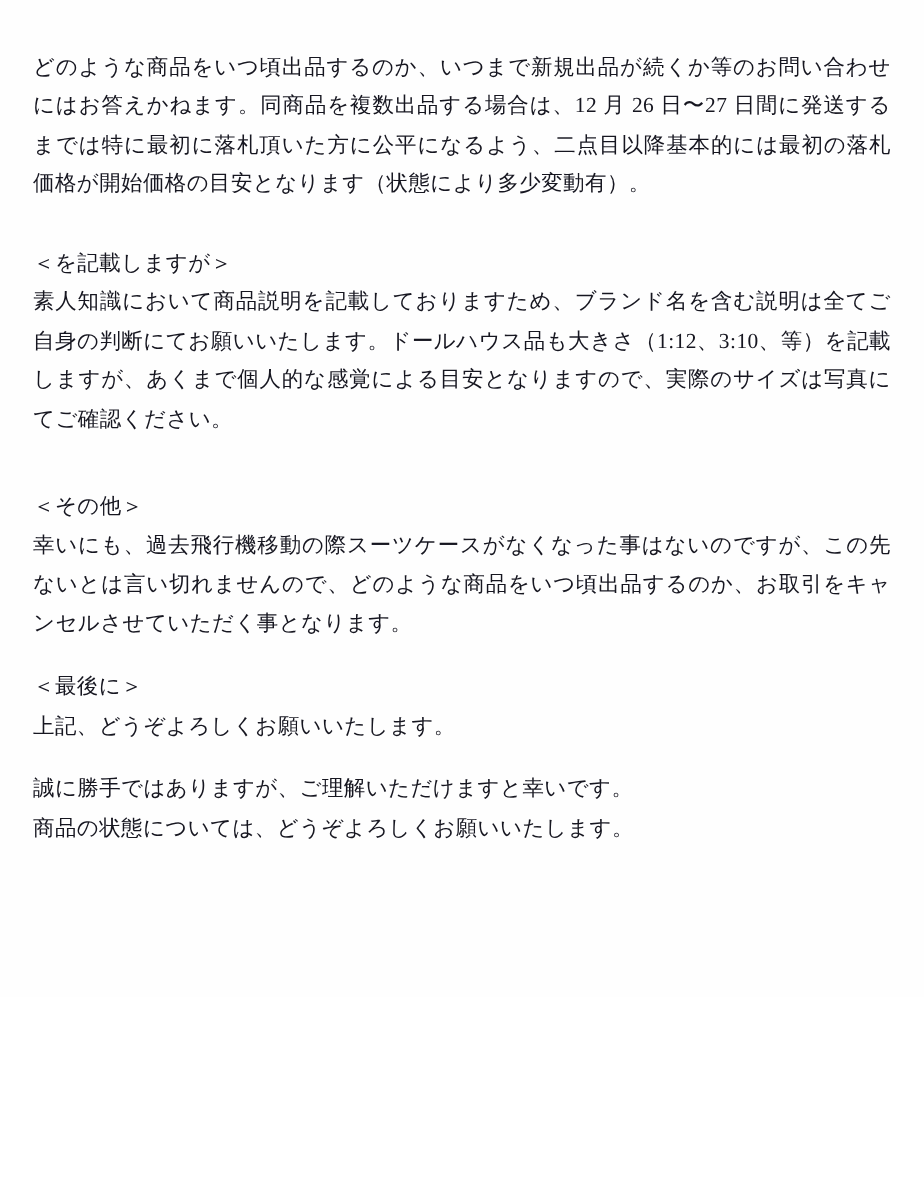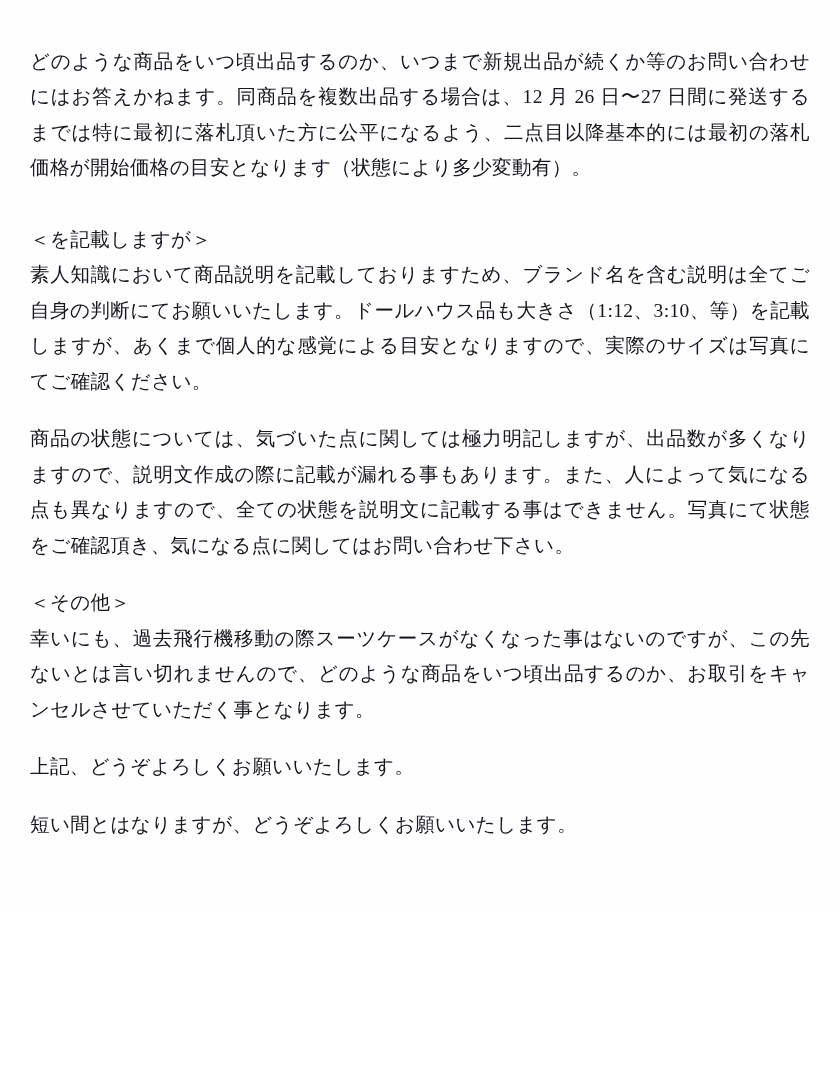--- a/index.html
+++ b/index.html
@@ -48,29 +48,30 @@
 
     <p class="para">どのような商品をいつ頃出品するのか、いつまで新規出品が続くか等のお問い合わせにはお答えかねます。同商品を複数出品する場合は、12 月 26 日〜27 日間に発送するまでは特に最初に落札頂いた方に公平になるよう、二点目以降基本的には最初の落札価格が開始価格の目安となります（状態により多少変動有）。</p>
 
     <div class="gap-lg"></div>
 
     <p class="heading-line">＜を記載しますが＞</p>
     <p class="para">素人知識において商品説明を記載しておりますため、ブランド名を含む説明は全てご自身の判断にてお願いいたします。ドールハウス品も大きさ（1:12、3:10、等）を記載しますが、あくまで個人的な感覚による目安となりますので、実際のサイズは写真にてご確認ください。</p>
 
     <div class="gap-md"></div>
 
-    <p class="para">商品の状態については、気づいた点に関しては極力明記しますが、出品数が多くなりますので、説明文作成の際に記載が漏れる事もあります。また、人によって気になる点も異なりますので、全ての状態を説明文に記載する事はできません。写真にて状態をご確認頂き、気になる点に関してはお問い合わせ下さい。</p>
 
     <div class="gap-md"></div>
 
     <p class="heading-line">＜その他＞</p>
     <p class="para">幸いにも、過去飛行機移動の際スーツケースがなくなった事はないのですが、この先ないとは言い切れませんので、どのような商品をいつ頃出品するのか、お取引をキャンセルさせていただく事となります。</p>
 
     <div class="gap-md"></div>
 
+    <p class="heading-line">＜最後に＞</p>
     <p class="para">上記、どうぞよろしくお願いいたします。</p>
 
     <div class="gap-md"></div>
 
-    <p class="para">短い間とはなりますが、どうぞよろしくお願いいたします。</p>
+    <p class="para">誠に勝手ではありますが、ご理解いただけますと幸いです。</p>
+    <p class="para">商品の状態については、どうぞよろしくお願いいたします。</p>
 
   </div>
 </div>
 
 </body></html>

